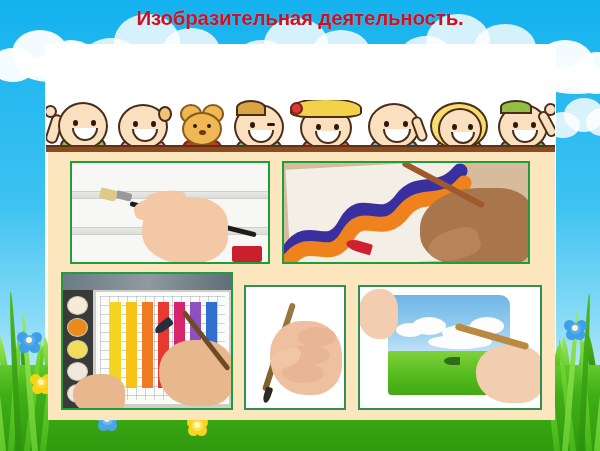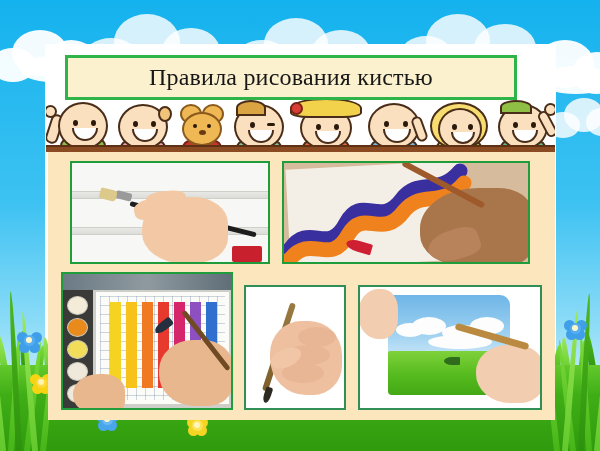--- a/index.html
+++ b/index.html
@@ -599,18 +599,16 @@
   </div>
   <div class="flower" style="left:186px;top:414px;">
     <div class="p" style="background:#f3d522;transform:translate(-5px,-3px);"></div>
     <div class="p" style="background:#f3d522;transform:translate(5px,-3px);"></div>
     <div class="p" style="background:#f3d522;transform:translate(-4px,5px);"></div>
     <div class="p" style="background:#f3d522;transform:translate(4px,5px);"></div>
     <div class="p" style="background:#ffe257;"></div>
     <div class="c" style="background:#fff6bd;"></div>
   </div>
 
-
-  <div id="subtitle-box">
-    <span id="subtitle-text">Правила рисования кистью</span>
-  </div>
+  <div id="main-title">Изобразительная деятельность.</div>
+
 
 </div>
 
 </body></html>

